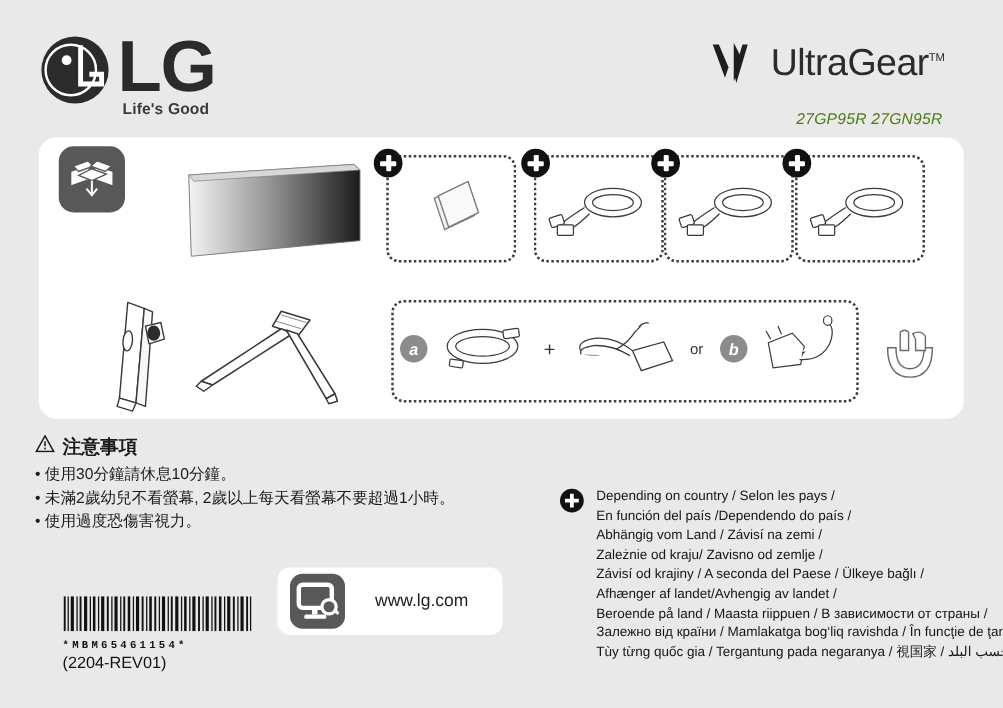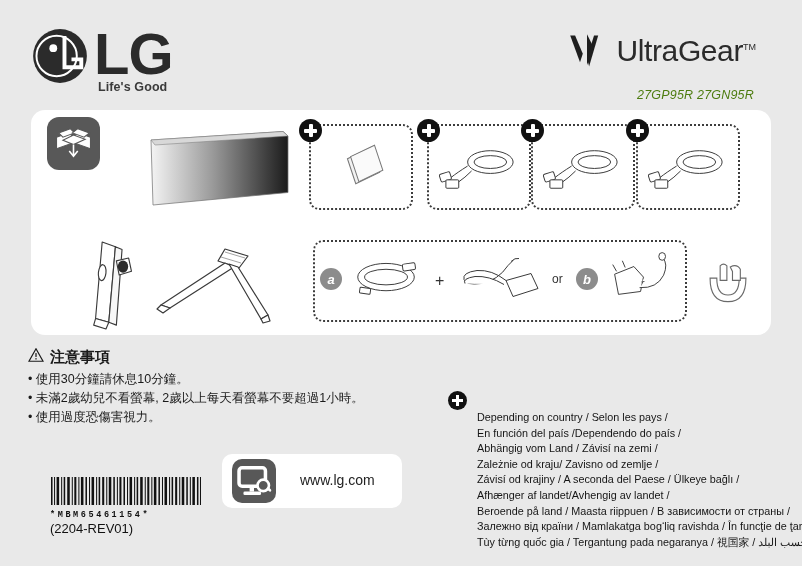--- a/index.html
+++ b/index.html
@@ -71,21 +71,21 @@
   .lgcom-icon{position:absolute;left:232px;top:459px;width:44px;height:44px;
               background:#585858;border-radius:10px;}
   .lgcom-text{position:absolute;left:300px;top:472px;font-size:14px;color:#222;}
 
   
   .country{position:absolute;left:448px;top:390px;width:345px;}
   .c-plus{position:absolute;left:0px;top:1px;width:19px;height:19px;border-radius:50%;background:#111;}
   .c-plus:before,.c-plus:after{content:"";position:absolute;background:#fff;}
   .c-plus:before{left:4px;top:7.6px;width:11px;height:3.8px;}
   .c-plus:after{left:7.6px;top:4px;width:3.8px;height:11px;}
-  .c-lines{margin-left:29px;margin-top:20px;}
+  .c-lines{margin-left:29px;}
   .c-line{font-size:10.8px;line-height:15.6px;color:#151515;white-space:nowrap;}
 </style>
 </head>
 <body>
 
 <div class="page">
 
   <div class="lg-logo">
     <svg class="lg-mark" viewBox="0 0 100 100">
       <circle cx="50" cy="50" r="48" fill="#2b2b2b"></circle>

